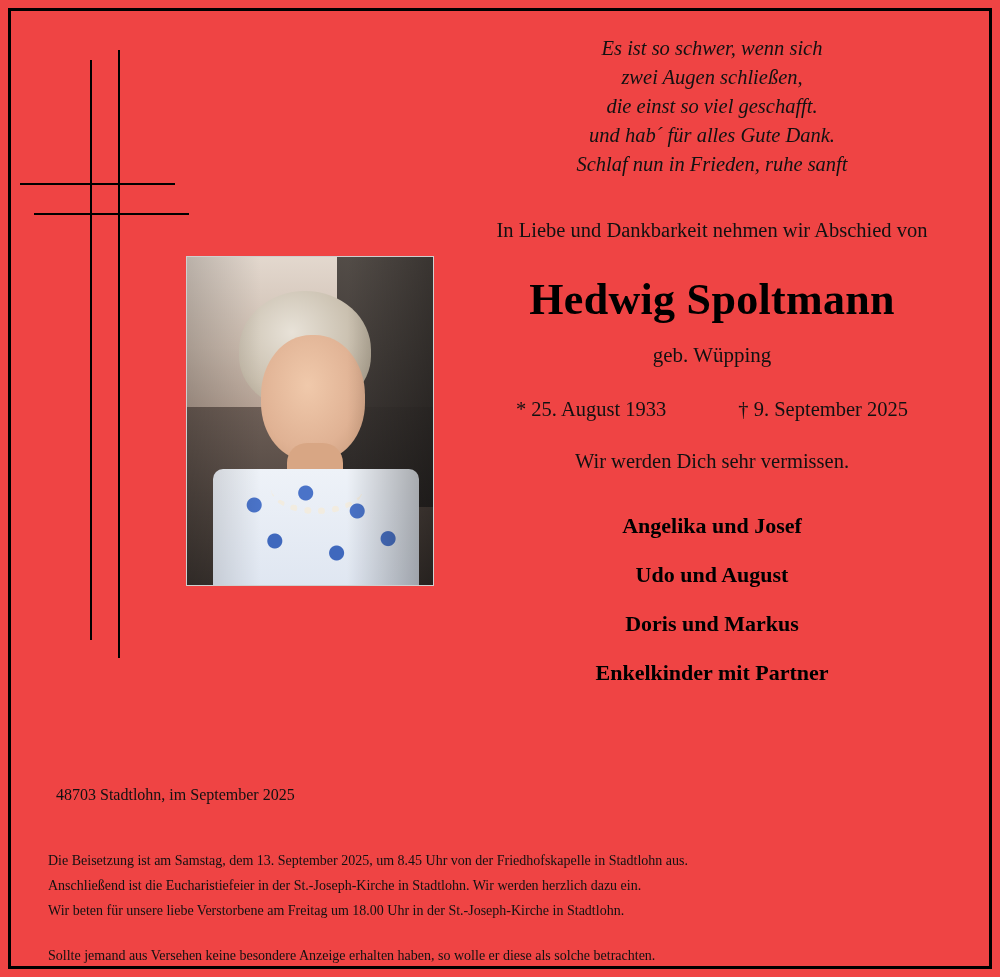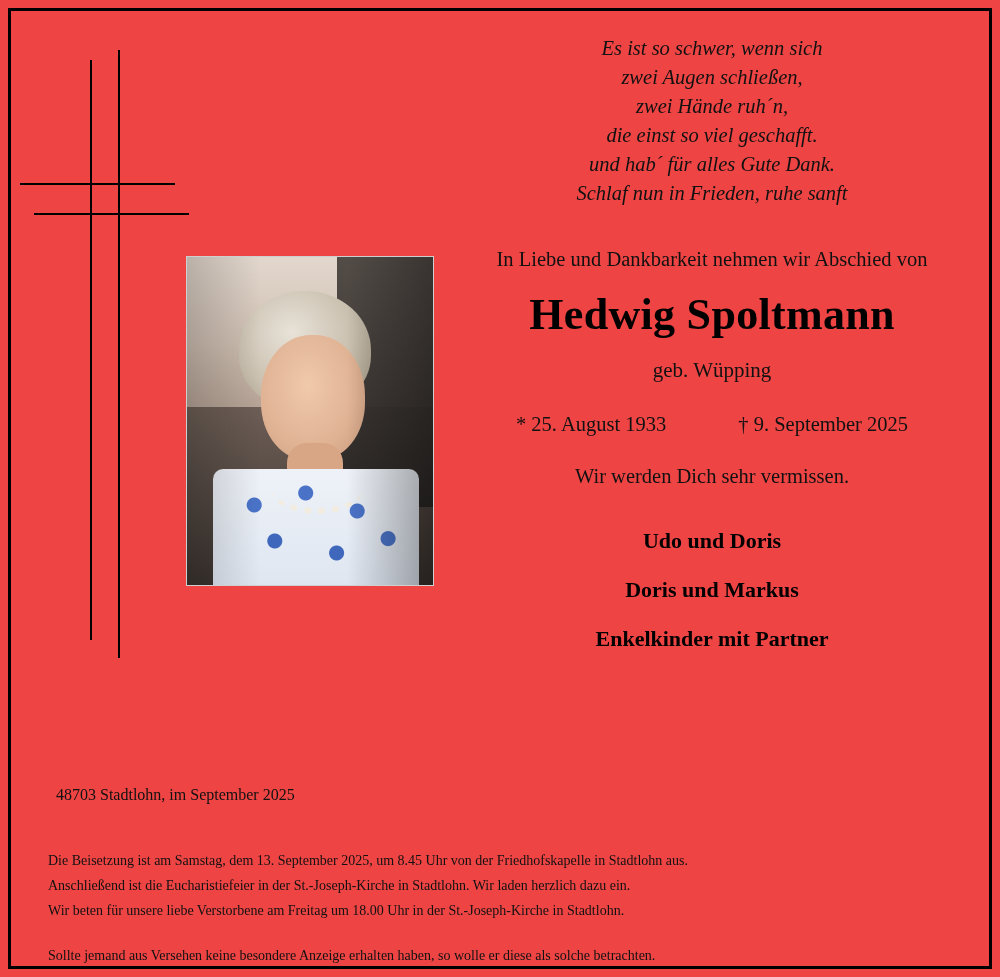--- a/index.html
+++ b/index.html
@@ -161,21 +161,21 @@
 
   .intro {
     font-size: 20.5px;
     margin-top: 40px;
     color: #111;
   }
   .deceased-name {
     font-size: 44px;
     font-weight: bold;
     letter-spacing: .3px;
-    margin-top: 18px;
+    margin-top: 32px;
     color: #000;
   }
   .maiden-name {
     font-size: 21px;
     margin-top: 18px;
     color: #111;
   }
   .dates {
     margin-top: 30px;
     font-size: 20.5px;
@@ -242,49 +242,49 @@
     <div class="ph-neck"></div>
     <div class="ph-body"></div>
     <div class="ph-pearls"></div>
     <div class="ph-shadow"></div>
   </div>
 
   <div class="col-right">
     <div class="poem">
       <div>Es ist so schwer, wenn sich</div>
       <div>zwei Augen schließen,</div>
-      <div>zwei Hände ruh´n,</div>
       <div>die einst so viel geschafft.</div>
       <div>und hab´ für alles Gute Dank.</div>
       <div>Schlaf nun in Frieden, ruhe sanft</div>
     </div>
 
     <div class="intro">In Liebe und Dankbarkeit nehmen wir Abschied von</div>
 
     <div class="deceased-name">Hedwig Spoltmann</div>
 
     <div class="maiden-name">geb. Wüpping</div>
 
     <div class="dates">
       <span>* 25. August 1933</span>
       <span>† 9. September 2025</span>
     </div>
 
     <div class="miss-line">Wir werden Dich sehr vermissen.</div>
 
     <div class="survivors">
-      <div>Udo und Doris</div>
+      <div>Angelika und Josef</div>
+      <div>Udo und August</div>
       <div>Doris und Markus</div>
       <div>Enkelkinder mit Partner</div>
     </div>
   </div>
 
   <div class="place-date">48703 Stadtlohn, im September 2025</div>
 
   <div class="footer">
     <div class="para1">
       <div>Die Beisetzung ist am Samstag, dem 13. September 2025, um 8.45 Uhr von der Friedhofskapelle in Stadtlohn aus.</div>
-      <div>Anschließend ist die Eucharistiefeier in der St.-Joseph-Kirche in Stadtlohn. Wir laden herzlich dazu ein.</div>
+      <div>Anschließend ist die Eucharistiefeier in der St.-Joseph-Kirche in Stadtlohn. Wir werden herzlich dazu ein.</div>
       <div>Wir beten für unsere liebe Verstorbene am Freitag um 18.00 Uhr in der St.-Joseph-Kirche in Stadtlohn.</div>
     </div>
     <div class="para2">Sollte jemand aus Versehen keine besondere Anzeige erhalten haben, so wolle er diese als solche betrachten.</div>
   </div>
 </div>
 
 </body></html>

